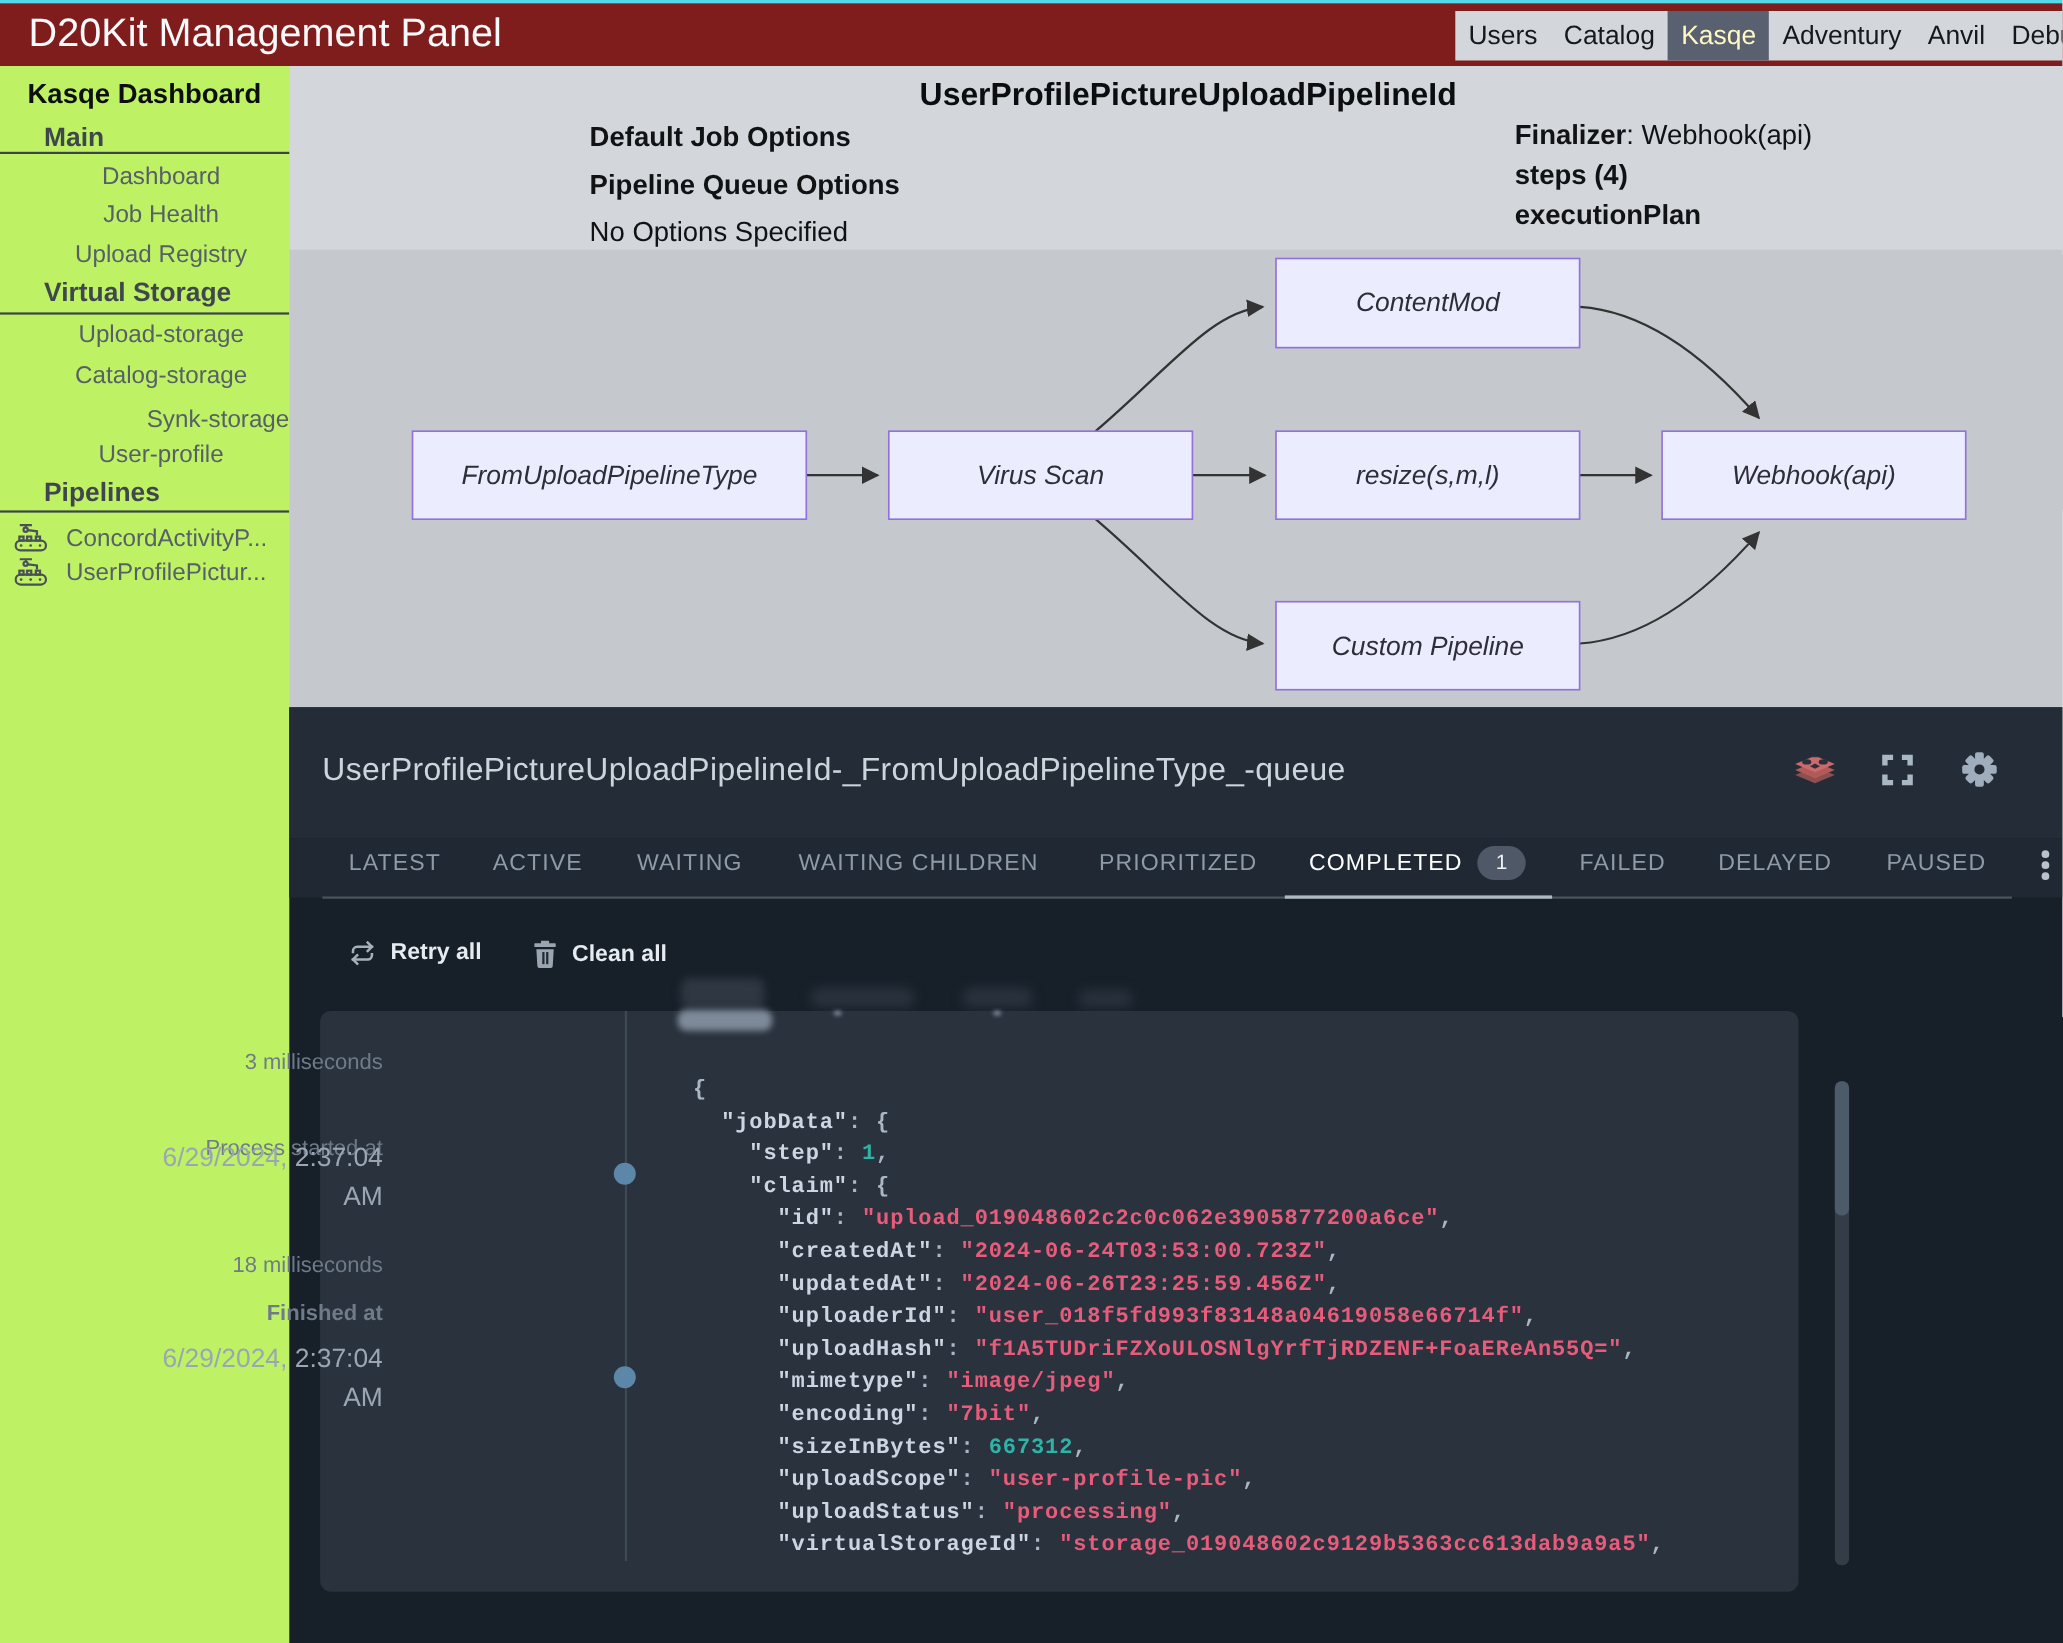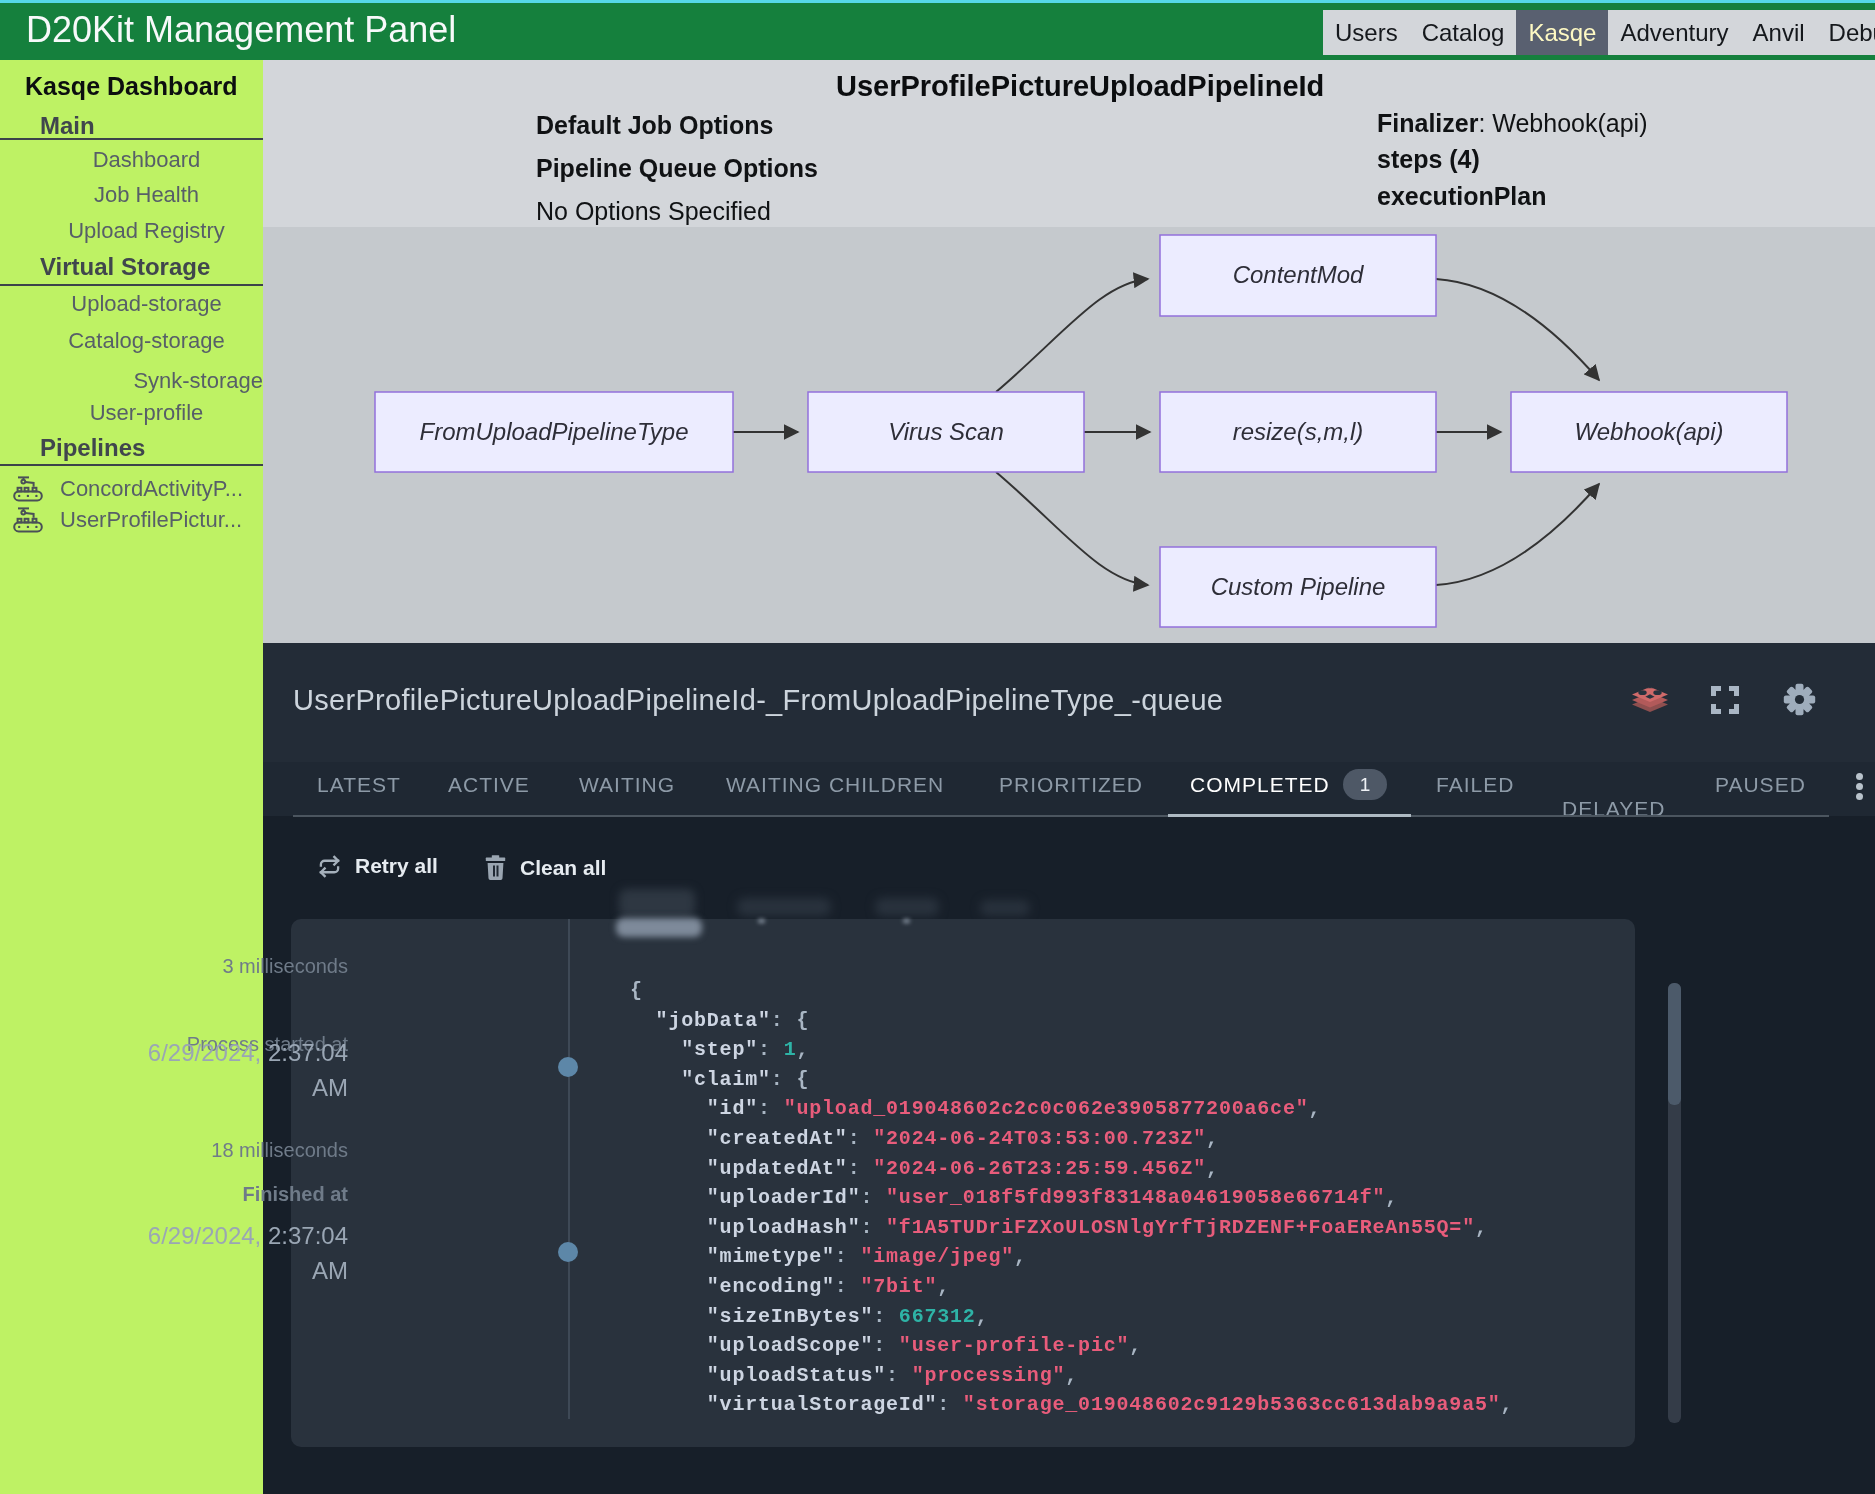--- a/index.html
+++ b/index.html
@@ -2,21 +2,21 @@
 <html><head>
 <meta charset="utf-8">
 <style>
 * { margin:0; padding:0; box-sizing:border-box; }
 html,body { width:1875px; height:1494px; overflow:hidden; }
 body { font-family:"Liberation Sans", sans-serif; background:#d3d6da; position:relative; }
 .abs { position:absolute; }
 
 
 #topline { position:absolute; left:0; top:0; width:1875px; height:3px; background:#55d8e8; }
-#header { position:absolute; left:0; top:3px; width:1875px; height:57px; background:#15803d; }
+#header { position:absolute; left:0; top:3px; width:1875px; height:57px; background:#7f1d1d; }
 #header .title { position:absolute; left:26px; top:6px; font-size:36px; color:#f7f9fa; font-weight:400; }
 #nav { position:absolute; left:1323px; top:10px; height:45px; background:#d3d6da; display:flex; align-items:stretch; white-space:nowrap; }
 #nav span { display:flex; align-items:center; padding:0 12px; font-size:24px; color:#15181c; }
 #nav span.sel { background:#596070; color:#fef9c3; }
 
 
 #sidebar { position:absolute; left:0; top:60px; width:263px; height:1434px; background:#bef264; }
 .sb-title { position:absolute; left:25px; top:12px; font-size:25px; font-weight:700; color:#0c0e10; }
 .sb-head { position:absolute; left:40px; font-size:24px; font-weight:700; color:#40464d; }
 .sb-rule { position:absolute; left:0; width:263px; height:0; border-top:2px solid #3c434a; }
@@ -217,21 +217,21 @@
   </svg>
 
   <div class="tab" style="left:54px;">LATEST</div>
   <div class="tab" style="left:185px;">ACTIVE</div>
   <div class="tab" style="left:316px;">WAITING</div>
   <div class="tab" style="left:463px;">WAITING CHILDREN</div>
   <div class="tab" style="left:736px;">PRIORITIZED</div>
   <div class="tab active" style="left:927px;">COMPLETED</div>
   <div id="badge">1</div>
   <div class="tab" style="left:1173px;">FAILED</div>
-  <div class="tab" style="left:1299px;margin-top:24px;">DELAYED</div>
+  <div class="tab" style="left:1299px;">DELAYED</div>
   <div class="tab" style="left:1452px;">PAUSED</div>
   <div id="activeline"></div>
   <div id="tabline"></div>
   <div id="kebab">
       <div></div>
       <div></div>
       <div></div>
     </div>
 
   <div class="btnrow" style="left:55px;">

